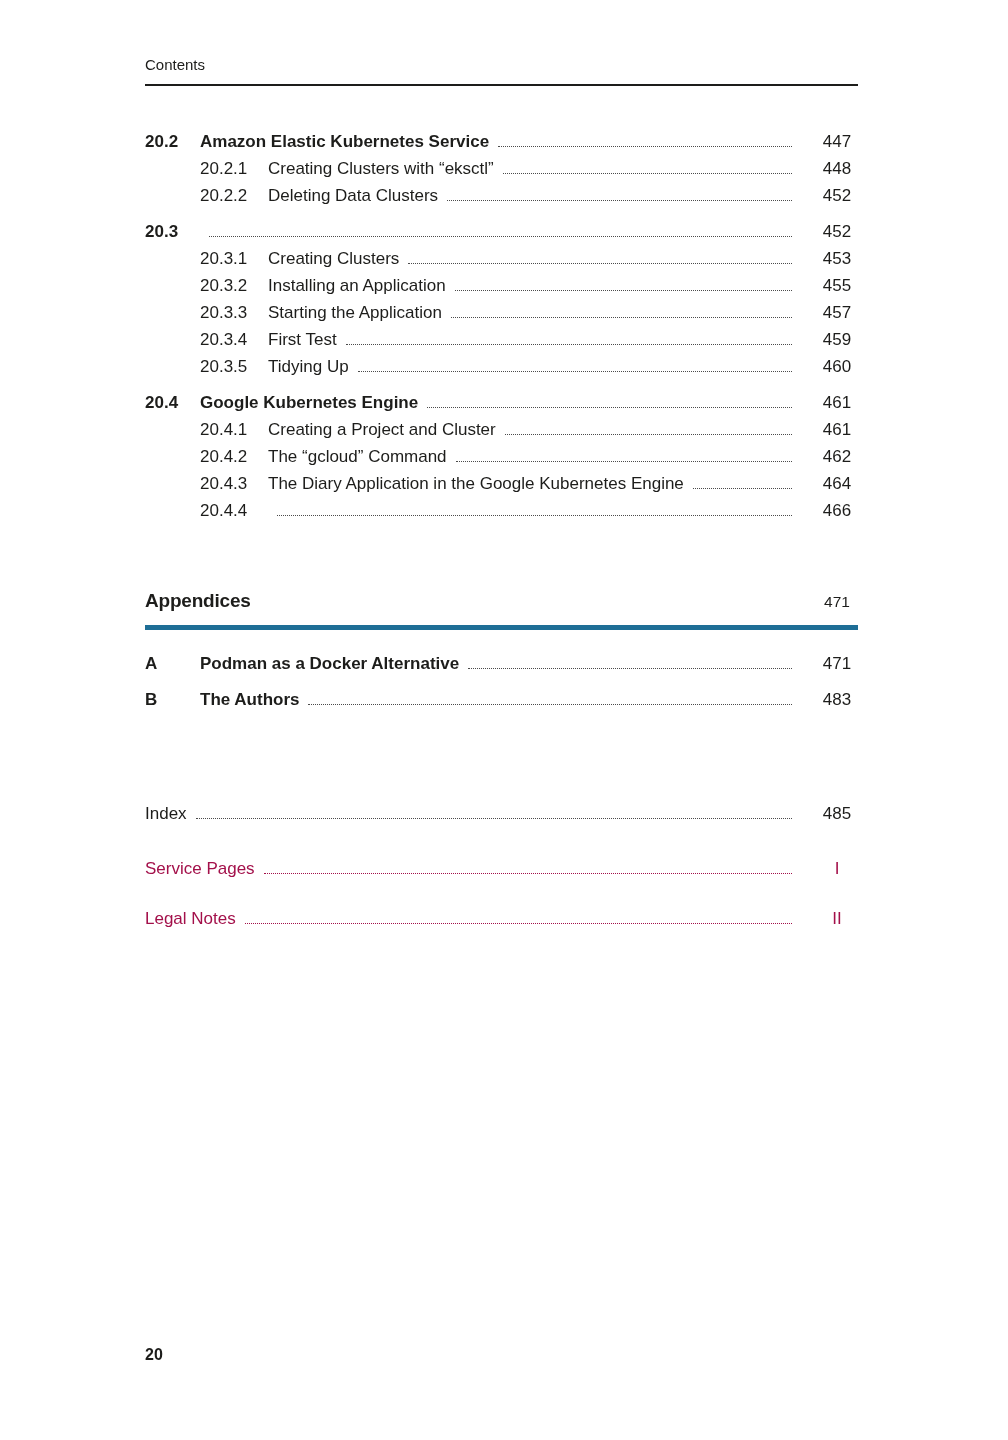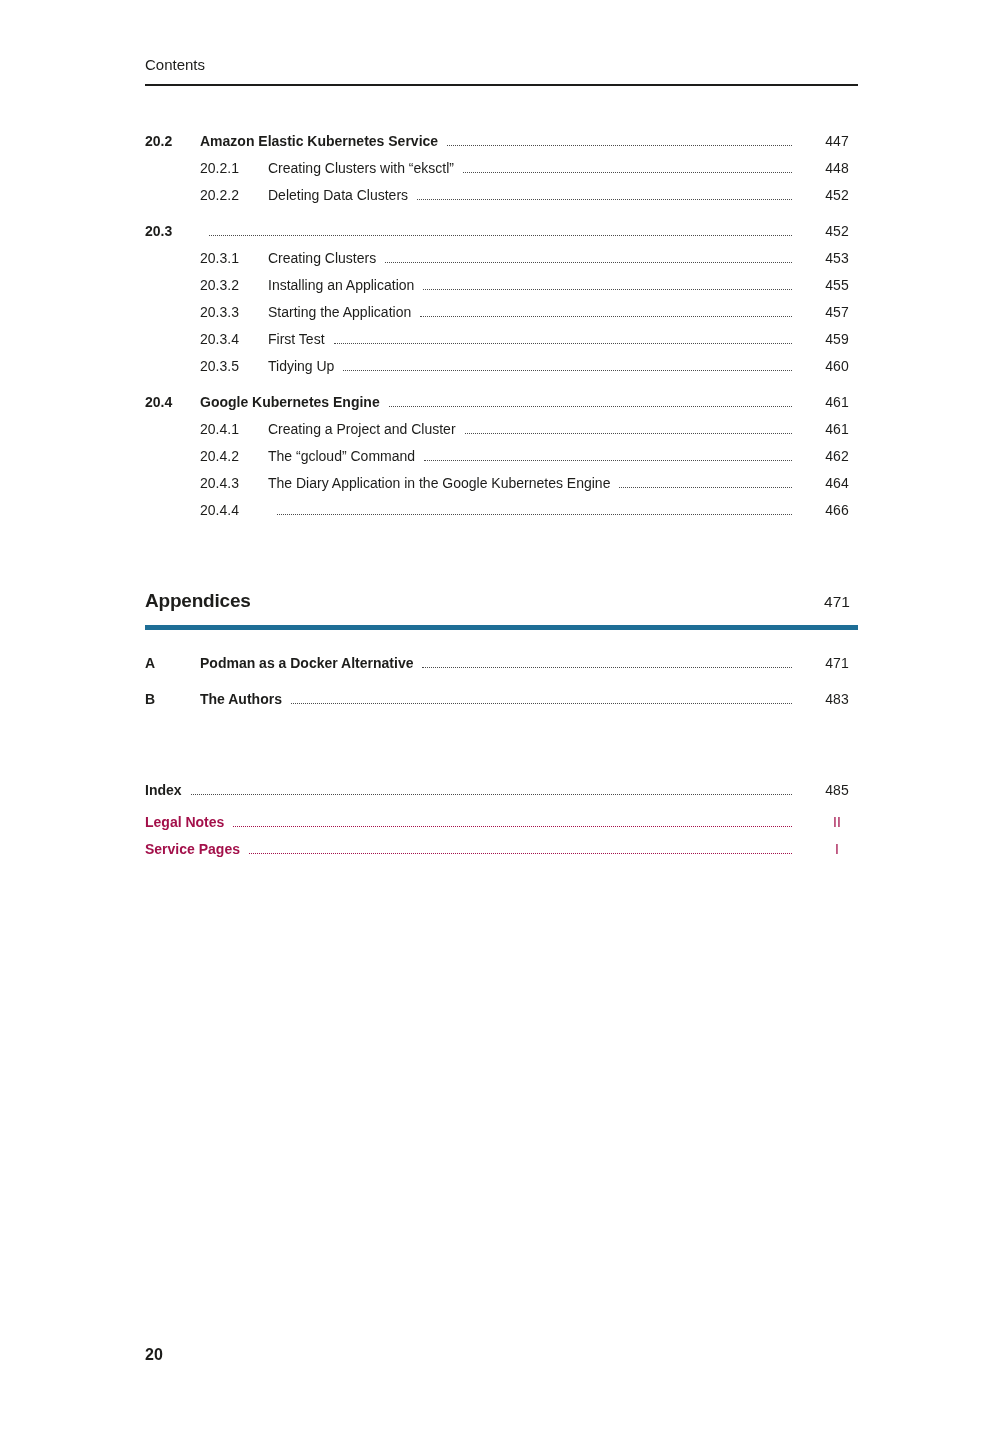--- a/index.html
+++ b/index.html
@@ -24,21 +24,21 @@
   .running-header {
     font-size: 15px;
     line-height: 18px;
     padding-bottom: 10px;
     border-bottom: 2px solid var(--text-color, #1d1d1b);
   }
   
   .row {
     display: flex;
     align-items: baseline;
-    font-size: 14px;
+    font-size: 17px;
     line-height: 27px;
     white-space: nowrap;
   }
   .leader {
     flex: 1;
     min-width: 18px;
     border-bottom: 1.8px dotted #4b4b4b;
     margin: 0 24px 0 9px;
   }
   .pagecol {
@@ -81,21 +81,21 @@
     height: 5px;
     margin-top: 7px;
     background: var(--rule-blue, #1e6e96);
   }
   .app-list { margin-top: 20px; }
   .row.app-row { margin-top: 9px; }
   .row.app-row .num { flex: none; width: 55px; font-weight: 700; }
   .row.app-row .title { font-weight: 700; }
   
   .backmatter { margin-top: 64px; }
-  .row.back-row .title { font-weight: 700; }
+  .row.back-row .title { font-weight: 400; margin-top: 23px; }
   .row.back-row.first { margin-bottom: 5px; }
   .row.back-row.accent {
     color: var(--accent-red, #a3104a);
   }
   .row.back-row.accent .leader {
     border-color: var(--accent-red, #a3104a);
   }
   
   .folio {
     position: absolute;
@@ -219,26 +219,26 @@
       </div>
   </div>
 
   <div class="backmatter" id="back-list">
       <div class="row back-row first">
     <span class="title">Index</span>
     <span class="leader"></span>
     <span class="pagecol">485</span>
   </div>
       <div class="row back-row accent">
+    <span class="title">Service Pages</span>
+    <span class="leader"></span>
+    <span class="pagecol">I</span>
+  </div>
+      <div class="row back-row accent">
     <span class="title">Legal Notes</span>
     <span class="leader"></span>
     <span class="pagecol">II</span>
   </div>
-      <div class="row back-row accent">
-    <span class="title">Service Pages</span>
-    <span class="leader"></span>
-    <span class="pagecol">I</span>
-  </div>
     </div>
 
   <div class="folio">20</div>
 
 </div>
 
 </body></html>

